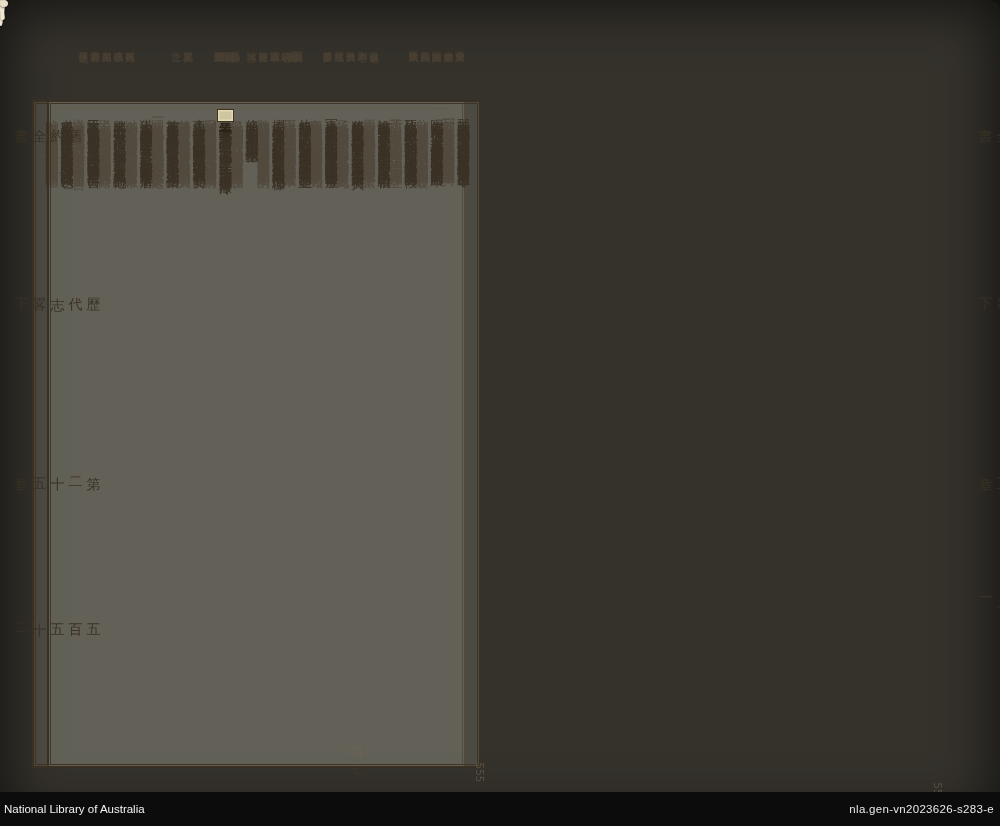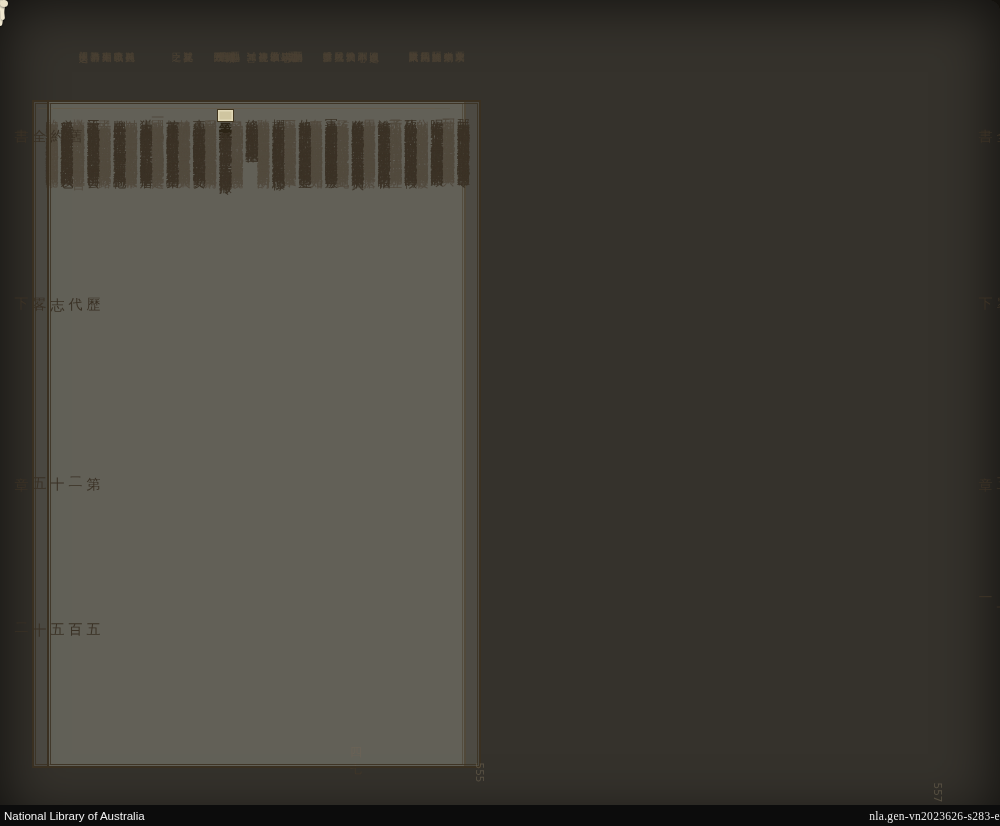--- a/index.html
+++ b/index.html
@@ -41,25 +41,25 @@
   .page-right .mlabel{left:977px;}
   .page-left .mlabel{left:13px;}
   .m1{top:118px;} .m2{top:286px;} .m3{top:466px;} .m4{top:590px;}
   .page-left .m4{top:612px;}
   .sheet-mark{position:absolute;left:350px;top:744px;font-size:12px;letter-spacing:6px;color:#413729;}
   
   .pencil{position:absolute;font-size:11px;color:#6f6552;opacity:.6;z-index:7;
     font-family:"DejaVu Sans Mono","Liberation Mono",monospace;transform:rotate(90deg);}
   .p1{left:470px;top:766px;} .p2{left:928px;top:786px;}
   
-  .footer-bar{position:absolute;left:0;bottom:0;width:1000px;height:21px;background:#0c0c0c;z-index:10;
+  .footer-bar{position:absolute;left:0;bottom:0;width:1000px;height:34px;background:#0c0c0c;z-index:10;
     display:flex;align-items:center;justify-content:space-between;
     font-family:"Liberation Sans","DejaVu Sans",sans-serif;}
   .footer-bar .lib{color:#f2f2f2;font-size:11.5px;margin-left:4px;}
-  .footer-bar .iid{color:#e8e8e8;font-size:11.5px;letter-spacing:.3px;font-family:Liberation Serif, serif;}
+  .footer-bar .iid{color:#e8e8e8;font-size:11.5px;margin-right:6px;letter-spacing:.3px;}
 </style>
 </head>
 <body>
 
 <div class="photo"></div>
 
 <div class="page page-left">
 
   <div class="anno" style="left:408px">
     <div class="anno-line">勝以東人</div>

